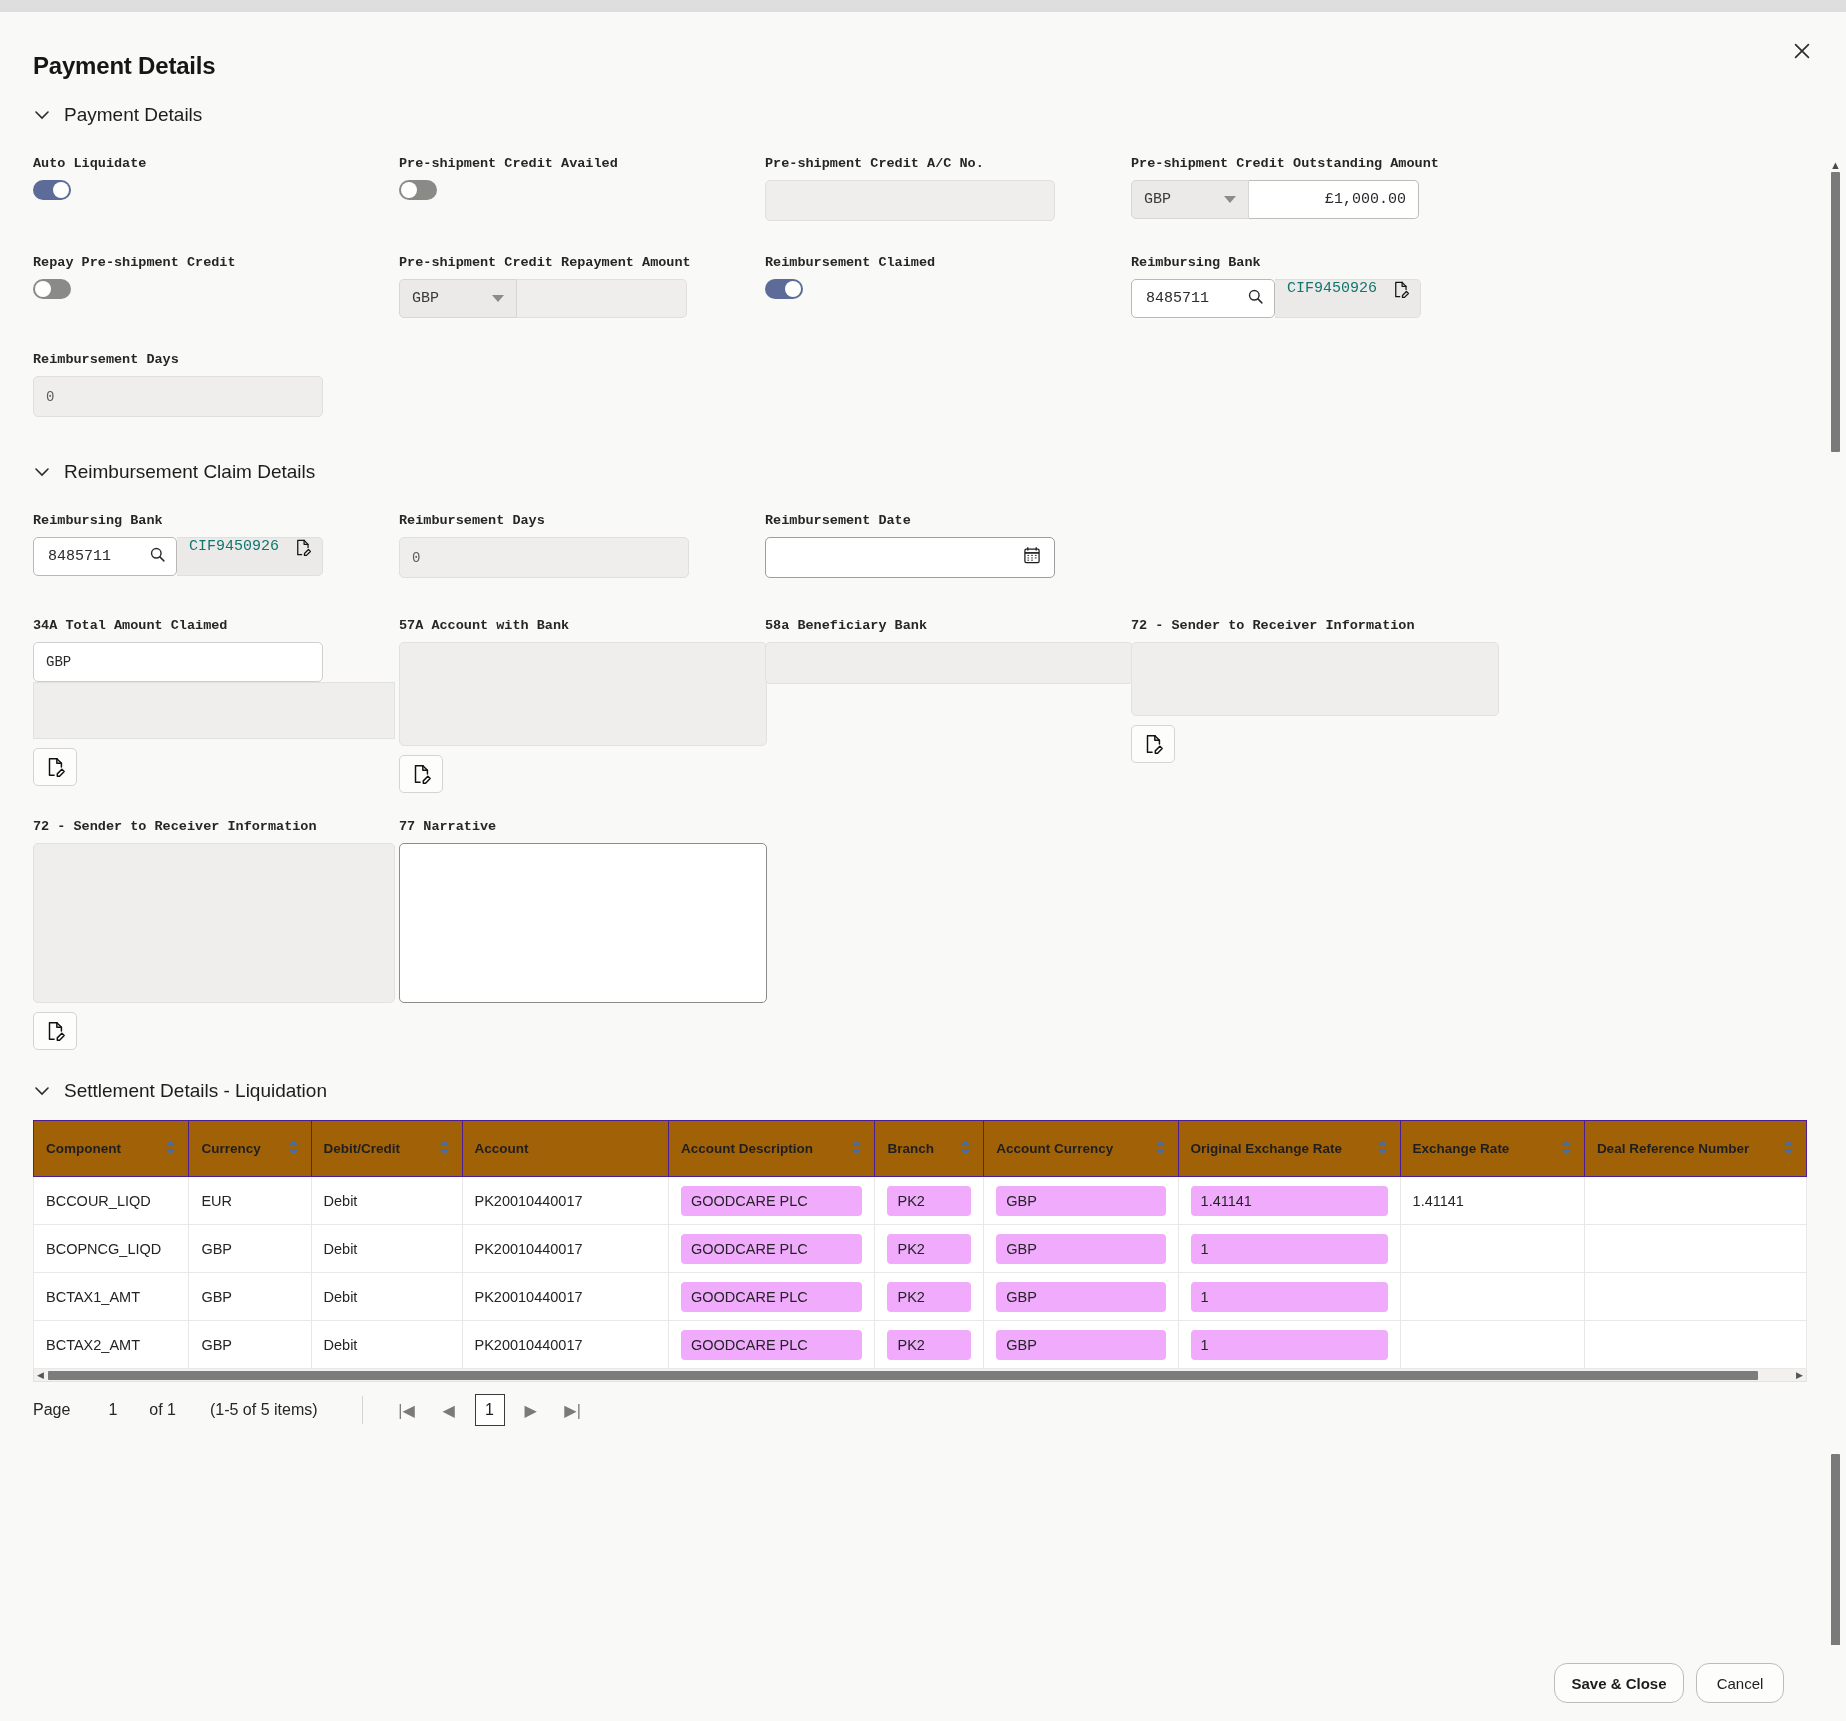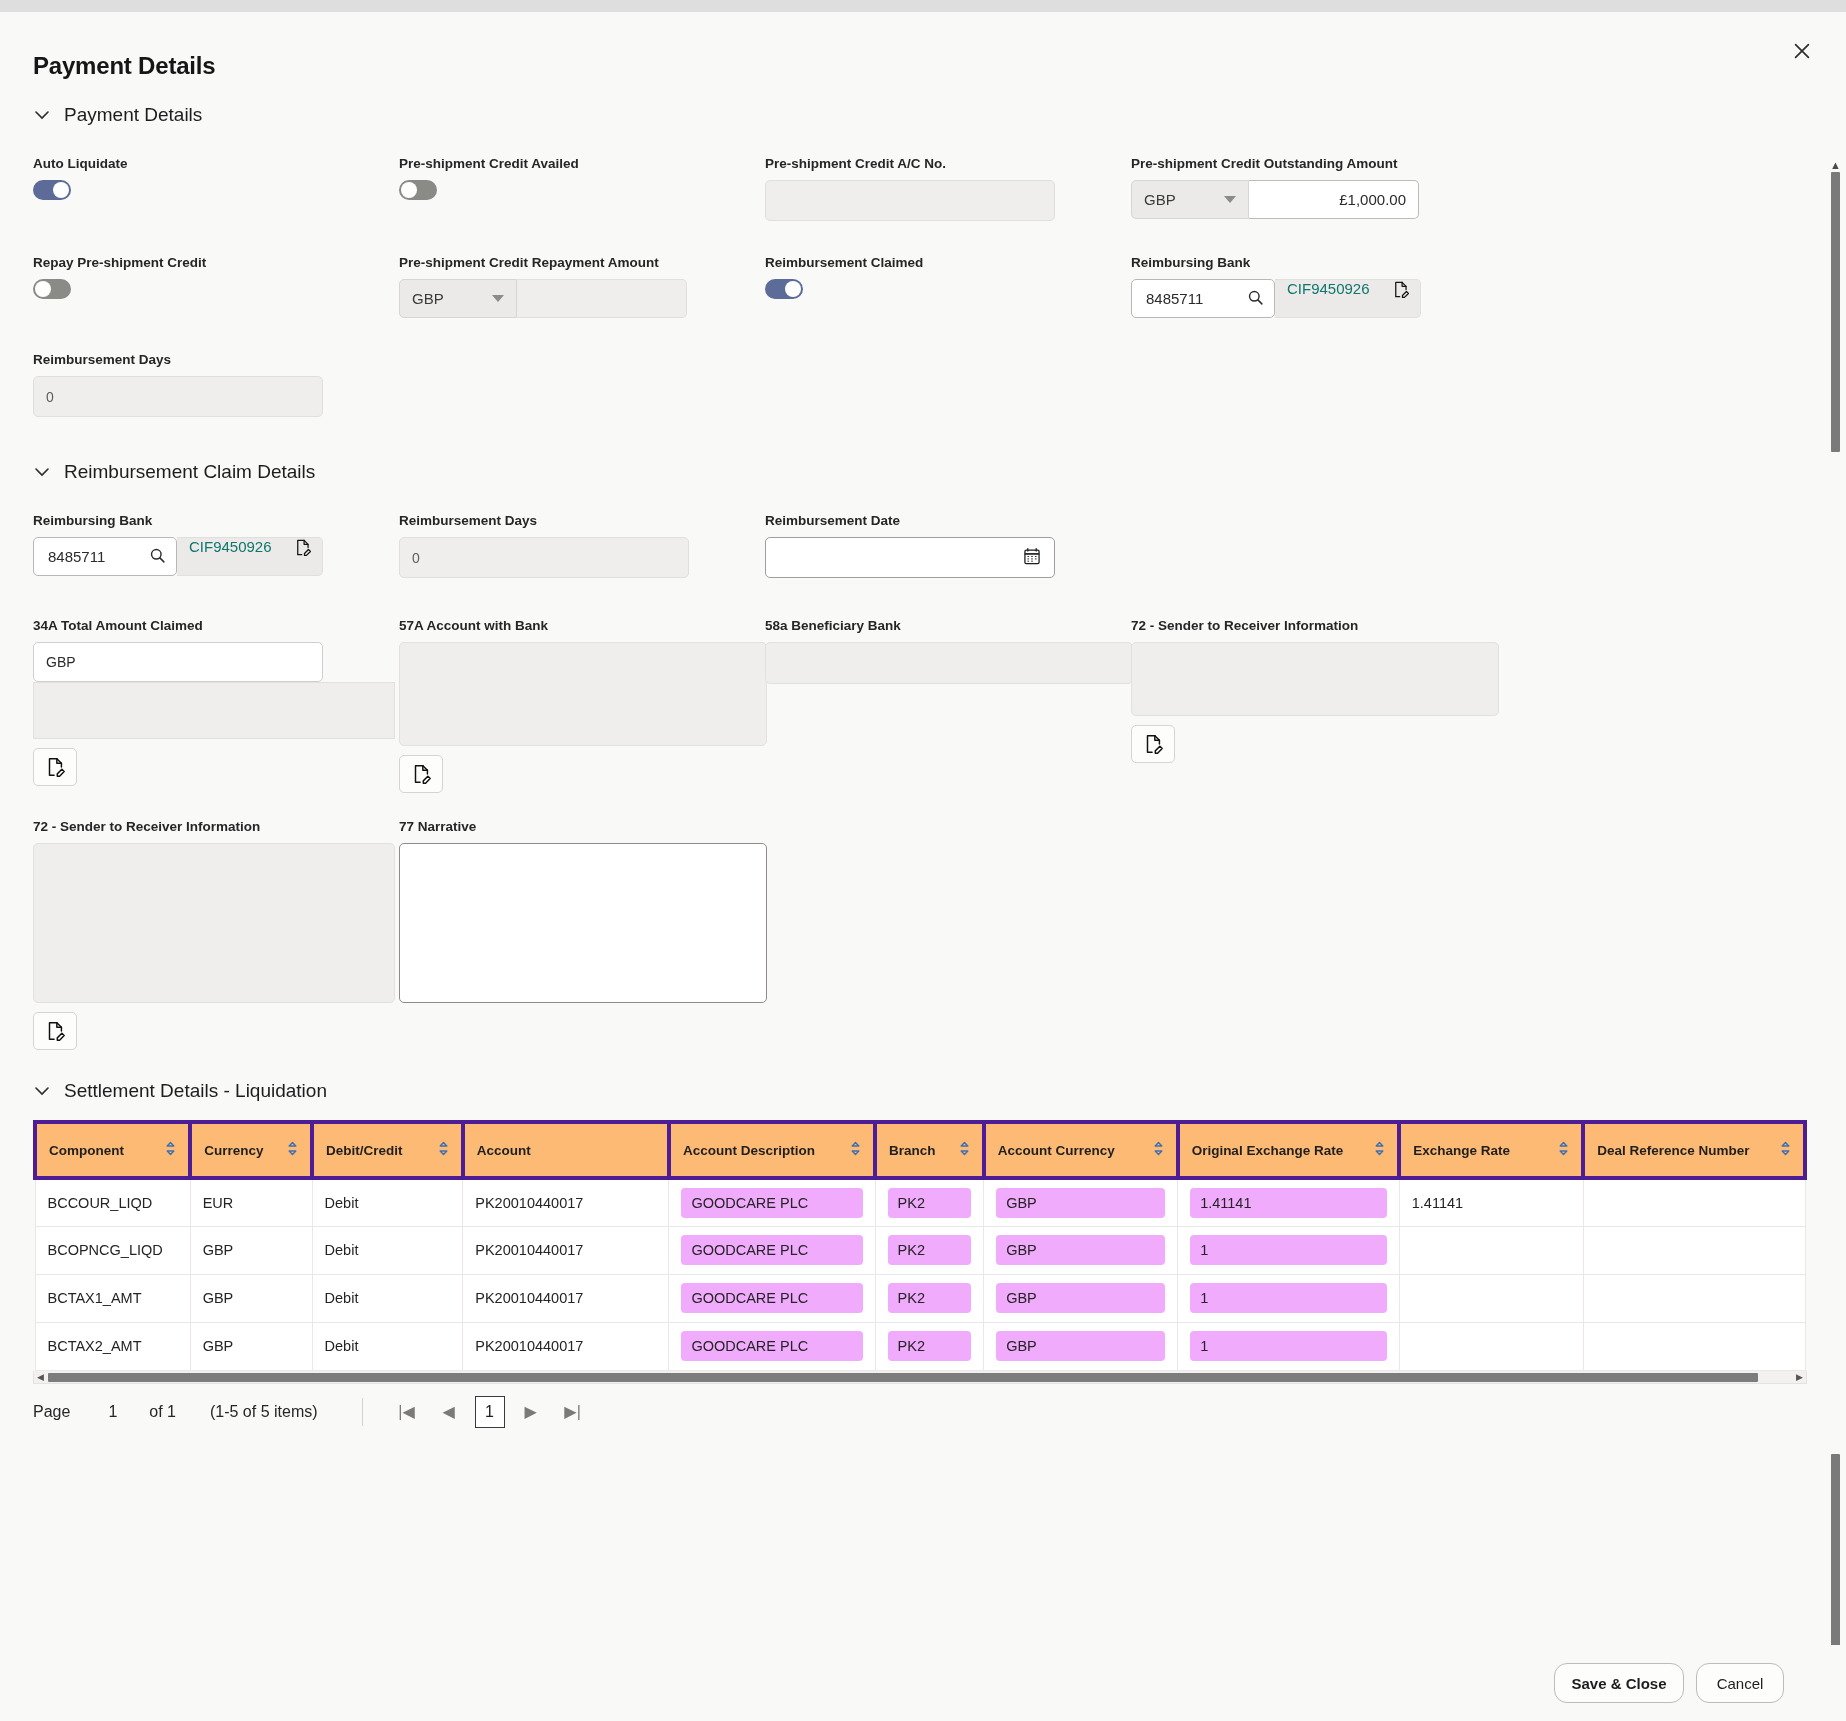--- a/index.html
+++ b/index.html
@@ -72,21 +72,21 @@
     width:18px; height:18px; display:inline-flex; align-items:center; justify-content:center;
     color:#2b2b2b;
   }
   .section-head .chev svg { width:16px; height:10px; }
   .section-head .st {
     font-size:19px; color:#1d1d1d; font-weight:400;
   }
 
   
   .row { display:flex; }
-  .col { width:366px; flex:none; }
+  .col { width:366px; flex:none;font-family:Liberation Mono, monospace; }
 
   .flabel {
     font-size:13.5px; font-weight:bold; color:#262626;
     margin-bottom:9px; white-space:nowrap;
   }
 
   .inp {
     height:38px; border:1px solid #cfcfcf; border-radius:5px;
     background:#fff; font-size:14px; color:#2a2a2a;
     display:flex; align-items:center; padding:0 12px;
@@ -151,21 +151,21 @@
 
   .docbtn {
     width:44px; height:38px; border:1px solid #d5d4d2; border-radius:5px; background:#fdfdfc;
     display:flex; align-items:center; justify-content:center; margin-top:9px; cursor:pointer;
   }
   .docbtn svg { width:22px; height:22px; color:#111; }
 
   
   table.grid { border-collapse:collapse; width:1774px; table-layout:fixed; }
   table.grid th {
-    border:4px solid #4c1d95; background:#fdba74; text-align:left;
+    border:1px solid #4c1d95; background:#a16207; text-align:left;
     font-size:13.5px; font-weight:bold; color:#1f1f1f;
     padding:11px 12px; height:56px; vertical-align:middle;
   }
   table.grid th .thin { display:flex; align-items:center; justify-content:space-between; gap:6px; }
   table.grid th .sorter { color:#3d6fb4; flex:none; }
   table.grid th .sorter svg { width:11px; height:15px; }
   table.grid td {
     border:1px solid #e9e8e6; background:#fff;
     font-size:14.5px; color:#242424; height:48px; padding:0 12px; vertical-align:middle;
   }

